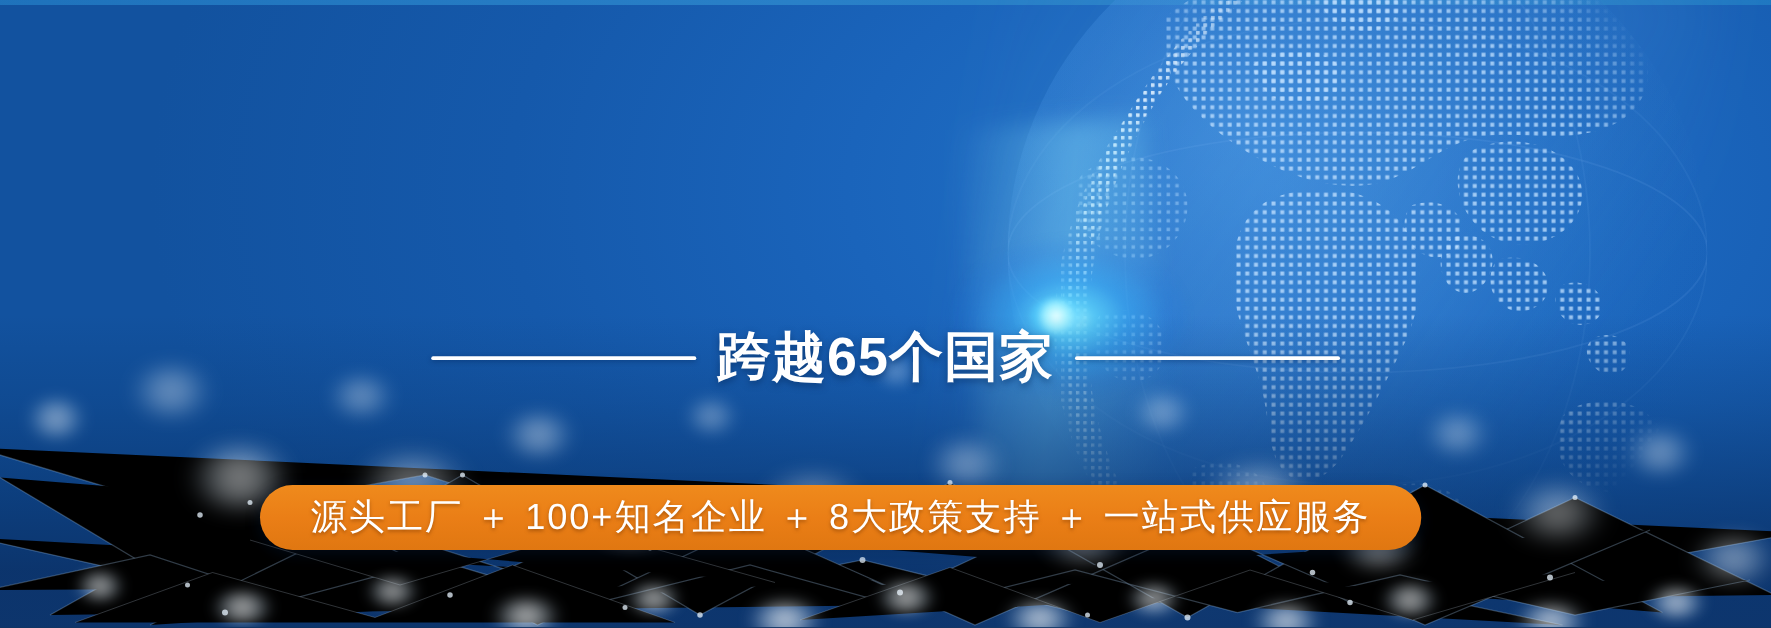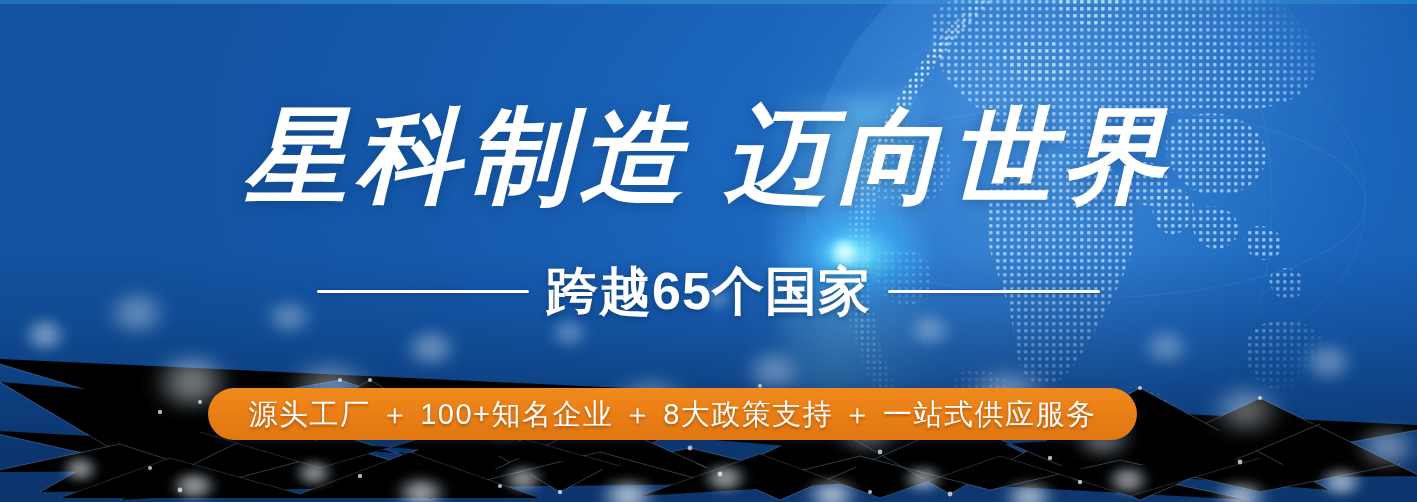--- a/index.html
+++ b/index.html
@@ -169,21 +169,21 @@
   .rule {
     display: block;
     width: 212px;
     height: 3px;
     background: #ffffff;
     border-radius: 2px;
     box-shadow: 0 1px 4px rgba(4,36,82,0.45);
   }
   .subtitle {
     color: #ffffff;
-    font-size: 52px;
+    font-size: 43px;
     font-weight: 700;
     letter-spacing: 1px;
     line-height: 1;
     white-space: nowrap;
     text-shadow: 0 2px 6px rgba(4,36,82,0.5);
   }
 
   .tagline-pill {
     position: absolute;
     left: 208px;
@@ -408,23 +408,20 @@
       <span class="bokeh" style="left:900px; top:206px; width:46px; height:22px; filter:blur(5px); opacity:.68"></span>
       <span class="bokeh" style="left:1000px;top:222px; width:58px; height:26px; filter:blur(6px); opacity:.76"></span>
       <span class="bokeh" style="left:1104px;top:206px; width:48px; height:24px; filter:blur(5px); opacity:.70"></span>
       <span class="bokeh" style="left:1210px;top:222px; width:62px; height:26px; filter:blur(6px); opacity:.76"></span>
       <span class="bokeh" style="left:1316px;top:208px; width:50px; height:24px; filter:blur(5px); opacity:.70"></span>
     </div>
   </div>
 
   <div class="content">
 
-    <div class="headline">
-      <span>星科制造</span><span class="gap"></span><span>迈向世界</span>
-    </div>
 
     <div class="subtitle-row">
       <span class="rule"></span>
       <span class="subtitle">跨越65个国家</span>
       <span class="rule"></span>
     </div>
 
     <div class="tagline-pill">
       <span class="tagline-text">源头工厂 ＋ 100+知名企业 ＋ 8大政策支持 ＋ 一站式供应服务</span>
     </div>

